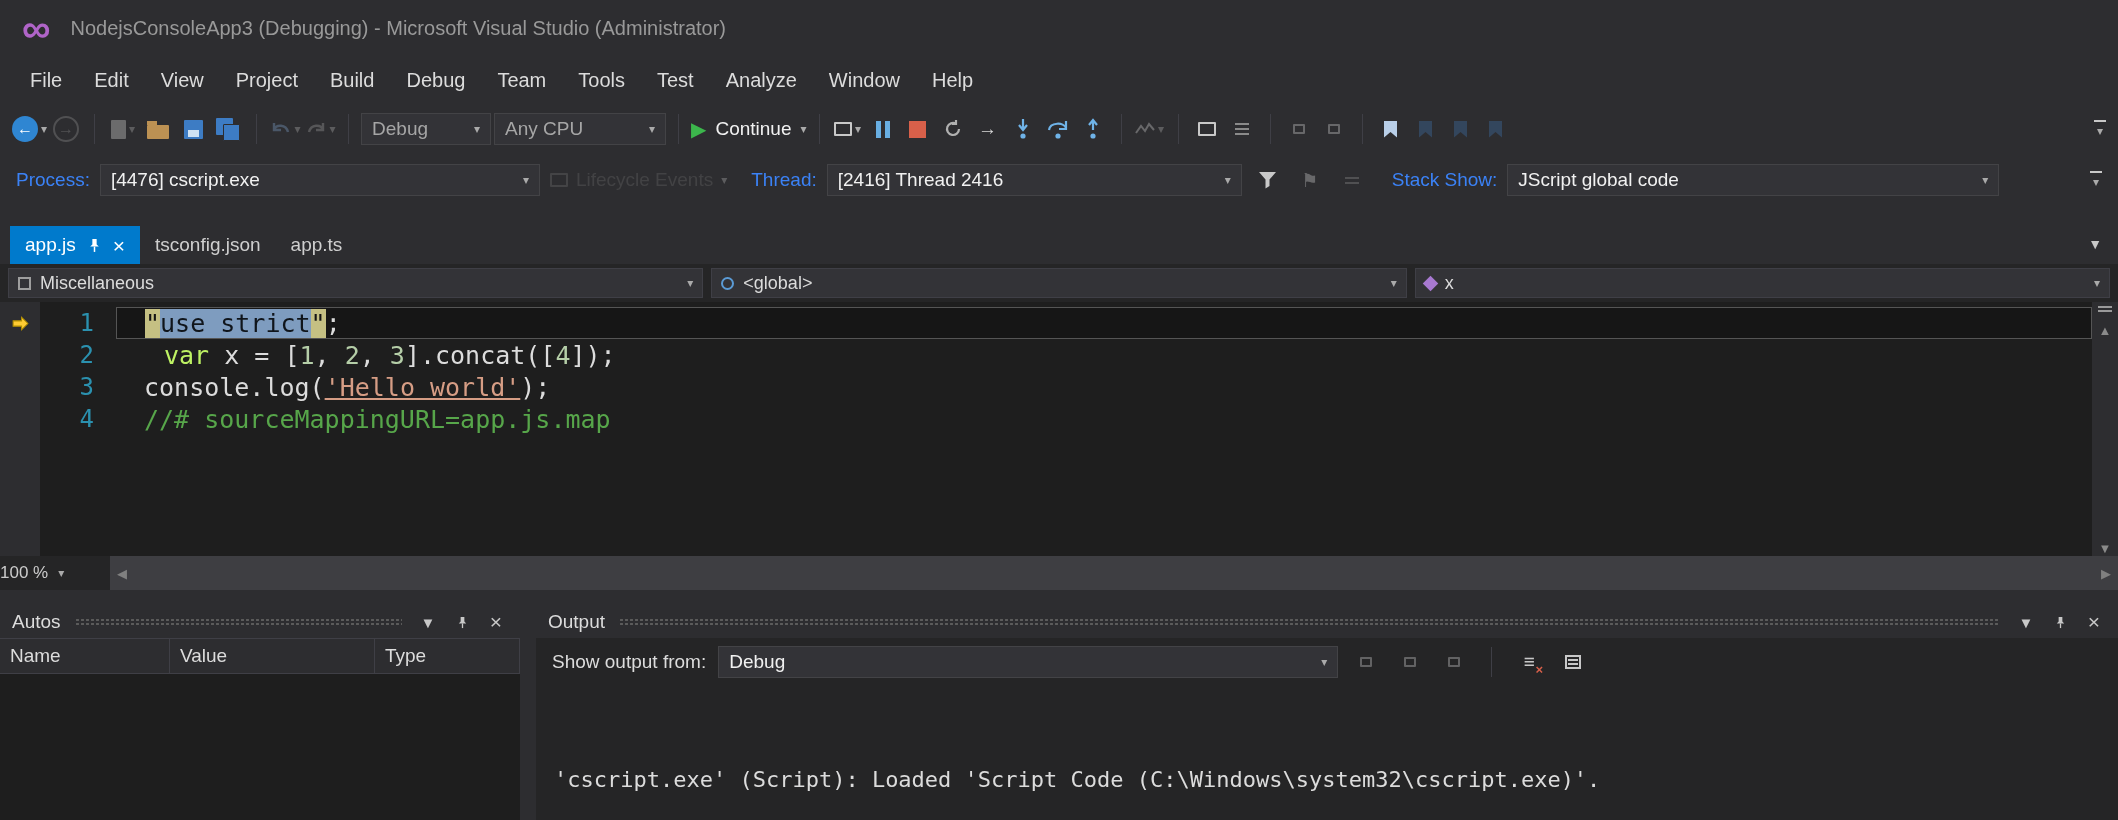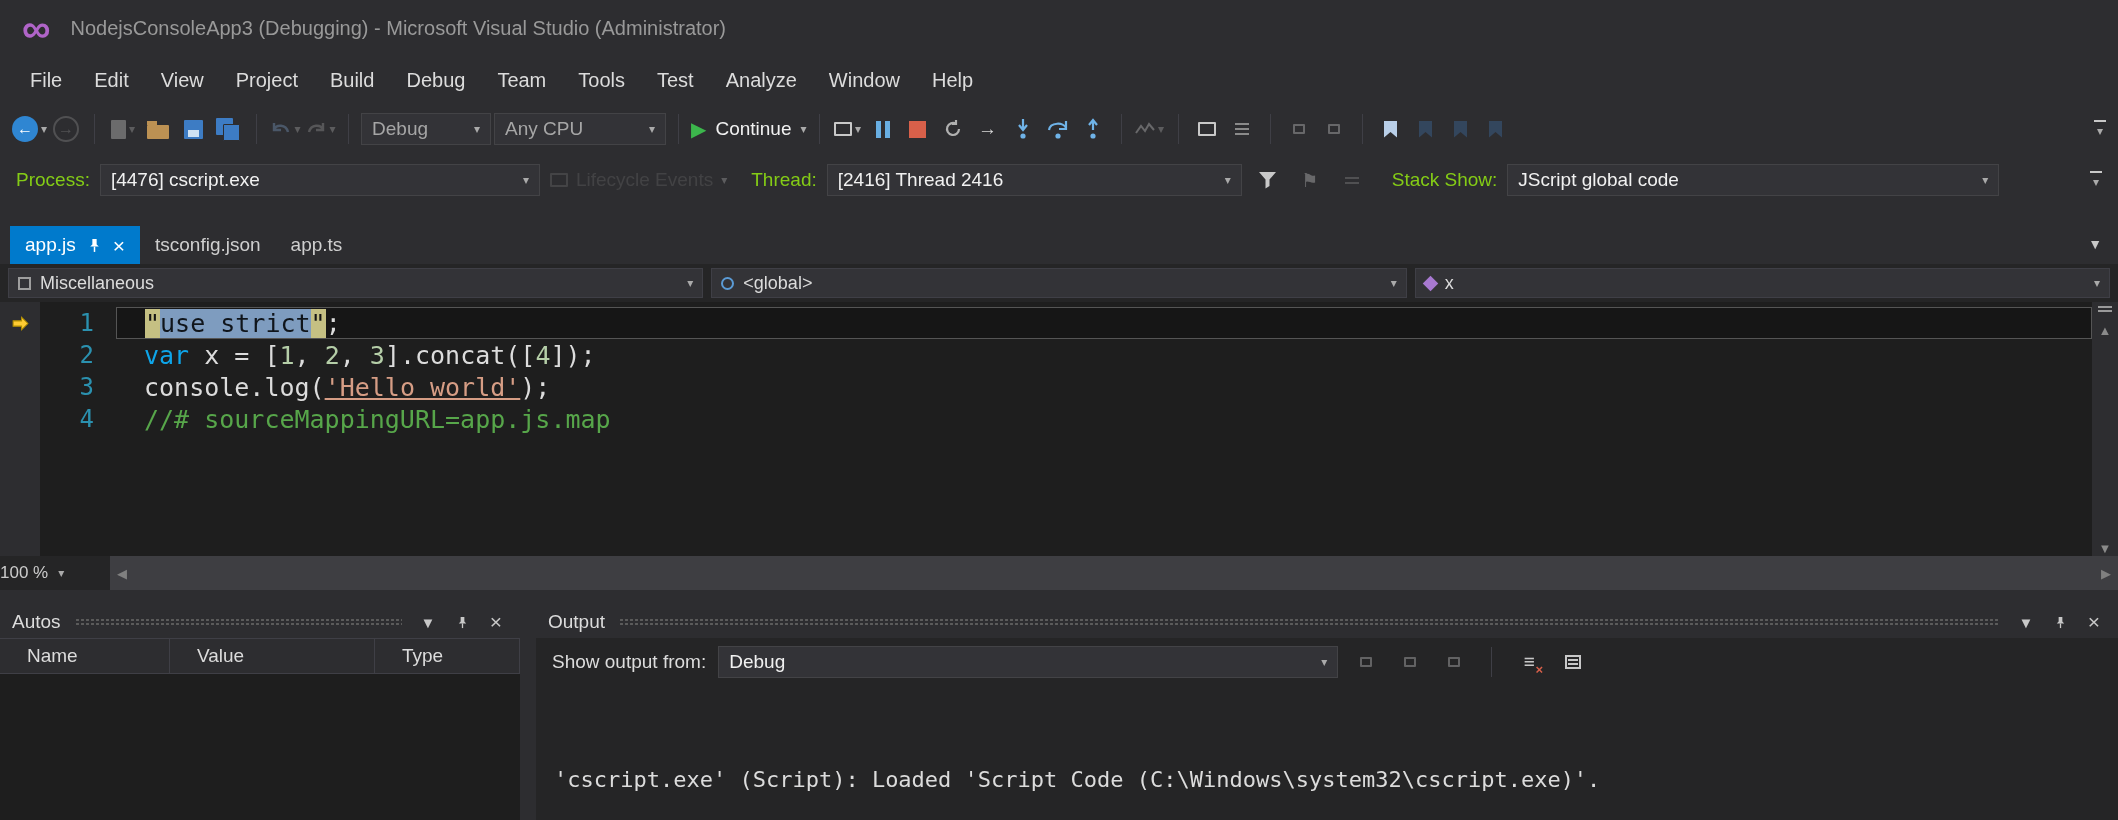--- a/index.html
+++ b/index.html
@@ -46,21 +46,21 @@
   .bm { width:13px; height:17px; background:#3E6FA8;
         clip-path:polygon(0 0,100% 0,100% 100%,50% 68%,0 100%); }
   .bm.lite { background:#B9CFE8; }
   .overflow { margin-left:auto; display:flex; flex-direction:column; align-items:center; color:#C8C8C8; }
   .overflow b { width:12px; height:2px; background:#C8C8C8; margin-bottom:2px; }
   .barsicon { display:flex; flex-direction:column; gap:3px; }
   .barsicon i { width:14px; height:2px; background:#8A8A8A; }
 
   
   .debugbar { height:52px; display:flex; align-items:center; padding:0 16px; gap:10px; font-size:19px; flex:0 0 auto; }
-  .dlabel { color:#84cc16; white-space:nowrap; }
+  .dlabel { color:#3b82f6; white-space:nowrap; }
   .lifecycle { display:flex; align-items:center; gap:8px; color:#656565; }
 
   
   .tabstrip { height:58px; display:flex; align-items:flex-end; padding-left:10px; position:relative; flex:0 0 auto; }
   .tab { height:38px; display:flex; align-items:center; padding:0 15px; font-size:19px; color:#CFCFCF; gap:11px; }
   .tab.active { background:#007ACC; color:#FFFFFF; }
   .tab-x { font-size:21px; line-height:1; }
   .doclist-caret { position:absolute; right:16px; bottom:12px; color:#C8C8C8; font-size:14px; }
 
   
@@ -75,21 +75,21 @@
   
   .editor { flex:0 0 254px; background:#1E1E1E; position:relative; padding:5px 26px 0 0; }
   .marginstrip { position:absolute; left:0; top:0; bottom:0; width:40px; background:#2D2D30; }
   .eline { display:flex; height:32px; align-items:center; position:relative;
            font-family:"DejaVu Sans Mono", monospace; font-size:25px; }
   .glyph { width:40px; align-self:stretch; display:flex; align-items:center; justify-content:center; z-index:1; }
   .lnum { width:76px; text-align:right; padding-right:22px; color:#2B91AF; font-size:24px; }
   .lcode { flex:1; display:flex; align-items:center; padding-left:28px; height:100%; }
   .eline.current .lcode { border:1px solid #555555; background:#161616; }
   .seg { white-space:pre; }
-  .seg.plain { color:#DCDCDC; } .seg.kw { color:#0ea5e9; } .seg.num { color:#B5CEA8; }
+  .seg.plain { color:#DCDCDC; } .seg.kw { color:#bef264;margin-left:20px; } .seg.num { color:#B5CEA8; }
   .seg.str { color:#D69D85;text-decoration:underline; } .seg.com { color:#57A64A; }
   .seg.q { background:#C5C083; color:#141414; }
   .seg.sel { background:#7E9CBF; color:#10151B; }
   .scrollcol { position:absolute; top:0; right:0; bottom:0; width:26px; background:#2D2D30;
                display:flex; flex-direction:column; align-items:center; padding-top:4px; gap:8px; }
   .scrollcol .spacer { flex:1; }
   .splitgrip { width:14px; height:9px; display:flex; flex-direction:column; gap:2px; }
   .splitgrip i { height:2px; background:#9A9A9A; }
   .sarrow { color:#8A8A8A; font-size:13px; }
 
@@ -109,21 +109,21 @@
                 font-size:19px; color:#DCDCDC; flex:0 0 auto; }
   .grip { flex:1; height:8px; margin:0 4px;
           background-image:radial-gradient(circle,#5C5C5C 1.1px,transparent 1.4px);
           background-size:5px 4px; }
   .phicon { width:24px; display:flex; align-items:center; justify-content:center; color:#C8C8C8; font-size:15px; }
   .phicon.x { font-size:21px; }
 
   .autos { width:520px; display:flex; flex-direction:column; flex:0 0 auto; }
   .autos-grid { display:flex; height:36px; background:#2D2D30; border-top:1px solid #3F3F46;
                 border-bottom:1px solid #3F3F46; font-size:19px; color:#DCDCDC; flex:0 0 auto; }
-  .acell { border-right:1px solid #3F3F46; padding-left:27px; display:flex; align-items:center; }
+  .acell { border-right:1px solid #3F3F46; padding-left:10px; display:flex; align-items:center; }
   .acell.c1 { width:170px; } .acell.c2 { width:205px; } .acell.c3 { flex:1; }
   .autos-body { flex:1; background:#1E1E1E; }
 
   .vsplit { width:16px; background:#2D2D30; flex:0 0 auto; }
 
   .output { flex:1; display:flex; flex-direction:column; background:#252526; min-width:0; }
   .output .panel-head { background:#2D2D30; }
   .out-toolbar { height:48px; display:flex; align-items:center; gap:12px; padding:0 16px;
                  font-size:19px; flex:0 0 auto; }
   .out-combo { width:620px; }

